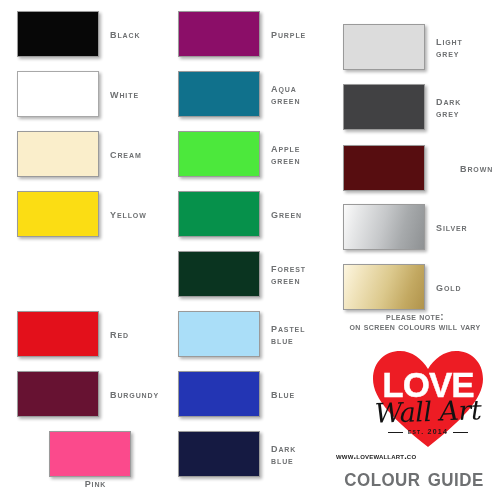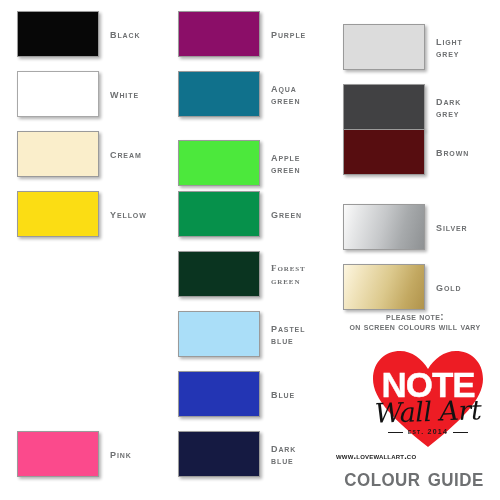--- a/index.html
+++ b/index.html
@@ -145,45 +145,53 @@
         <div class="chip-label">White</div>
       </div>
       <div class="swatch-row" style="top: 131px;">
         <div class="chip" style="background: rgb(250, 238, 203);"></div>
         <div class="chip-label">Cream</div>
       </div>
       <div class="swatch-row" style="top: 191px;">
         <div class="chip" style="background: rgb(251, 221, 20);"></div>
         <div class="chip-label">Yellow</div>
       </div>
-      <div class="swatch-row" style="top: 431px;">
+      <div class="swatch-row" style="top: 311px;">
+        <div class="chip" style="background: rgb(227, 16, 27);"></div>
+        <div class="chip-label">Red</div>
+      </div>
+      <div class="swatch-row" style="top: 371px;">
+        <div class="chip" style="background: rgb(103, 18, 50);"></div>
+        <div class="chip-label">Burgundy</div>
+      </div>
+      <div class="swatch-row" style="top: 431px; flex-direction: column;">
         <div class="chip" style="background: rgb(251, 74, 140);"></div>
         <div class="chip-label">Pink</div>
       </div>
     </div>
   <div class="col" id="col-1">
       <div class="swatch-row" style="top: 11px;">
         <div class="chip" style="background: rgb(139, 14, 104);"></div>
         <div class="chip-label">Purple</div>
       </div>
       <div class="swatch-row" style="top: 71px;">
         <div class="chip" style="background: rgb(16, 113, 140);"></div>
         <div class="chip-label">Aqua
 Green</div>
       </div>
-      <div class="swatch-row" style="top: 140px;">
+      <div class="swatch-row" style="top: 131px;">
         <div class="chip" style="background: rgb(76, 232, 60);"></div>
         <div class="chip-label">Apple
 Green</div>
       </div>
       <div class="swatch-row" style="top: 191px;">
         <div class="chip" style="background: rgb(6, 145, 75);"></div>
         <div class="chip-label">Green</div>
       </div>
-      <div class="swatch-row" style="top: 251px; font-family: Liberation Serif, serif;">
+      <div class="swatch-row" style="top: 251px;">
         <div class="chip" style="background: rgb(10, 52, 32);"></div>
         <div class="chip-label">Forest
 Green</div>
       </div>
       <div class="swatch-row" style="top: 311px;">
         <div class="chip" style="background: rgb(170, 222, 248);"></div>
         <div class="chip-label">Pastel
 Blue</div>
       </div>
       <div class="swatch-row" style="top: 371px;">
@@ -200,21 +208,21 @@
       <div class="swatch-row" style="top: 11px;">
         <div class="chip" style="background: rgb(220, 220, 220);"></div>
         <div class="chip-label">Light
 Grey</div>
       </div>
       <div class="swatch-row" style="top: 71px;">
         <div class="chip" style="background: rgb(65, 65, 67);"></div>
         <div class="chip-label">Dark
 Grey</div>
       </div>
-      <div class="swatch-row" style="top: 116px;">
+      <div class="swatch-row" style="top: 132px; gap: 24px;">
         <div class="chip" style="background: rgb(87, 13, 16);"></div>
         <div class="chip-label">Brown</div>
       </div>
       <div class="swatch-row" style="top: 191px; align-items: center;">
         <div class="chip" style="background: linear-gradient(105deg, rgb(251, 251, 251) 0%, rgb(230, 231, 232) 18%, rgb(198, 200, 202) 48%, rgb(167, 170, 172) 72%, rgb(142, 145, 147) 100%);"></div>
         <div class="chip-label">Silver</div>
       </div>
       <div class="swatch-row" style="top: 251px;">
         <div class="chip" style="background: linear-gradient(110deg, rgb(253, 246, 224) 0%, rgb(240, 227, 187) 22%, rgb(220, 201, 141) 52%, rgb(195, 169, 98) 78%, rgb(176, 147, 75) 100%);"></div>
         <div class="chip-label">Gold</div>
@@ -223,21 +231,21 @@
 
   <div class="note">
     <div>PLEASE NOTE:</div>
     <div>ON SCREEN COLOURS WILL VARY</div>
   </div>
 
   <div class="logo">
     <svg class="heart" viewBox="0 0 112 98">
       <path id="heart-path" d="M56 97 C 22 70, 1 49, 1 29 C 1 11, 14 1, 28 1 C 40 1, 50 9, 56 19 C 62 9, 72 1, 84 1 C 98 1, 111 11, 111 29 C 111 49, 90 70, 56 97 Z" fill="#ED1C24"></path>
     </svg>
-    <div class="logo-love">NOTE</div>
+    <div class="logo-love">LOVE</div>
     <div class="logo-wallart">Wall Art</div>
     <div class="est-rule left"></div>
     <div class="est-rule right"></div>
     <div class="logo-est">EST. 2014</div>
   </div>
 
   <div class="site">WWW.LOVEWALLART.CO</div>
   <div class="guide">COLOUR GUIDE</div>
 
 </div>

